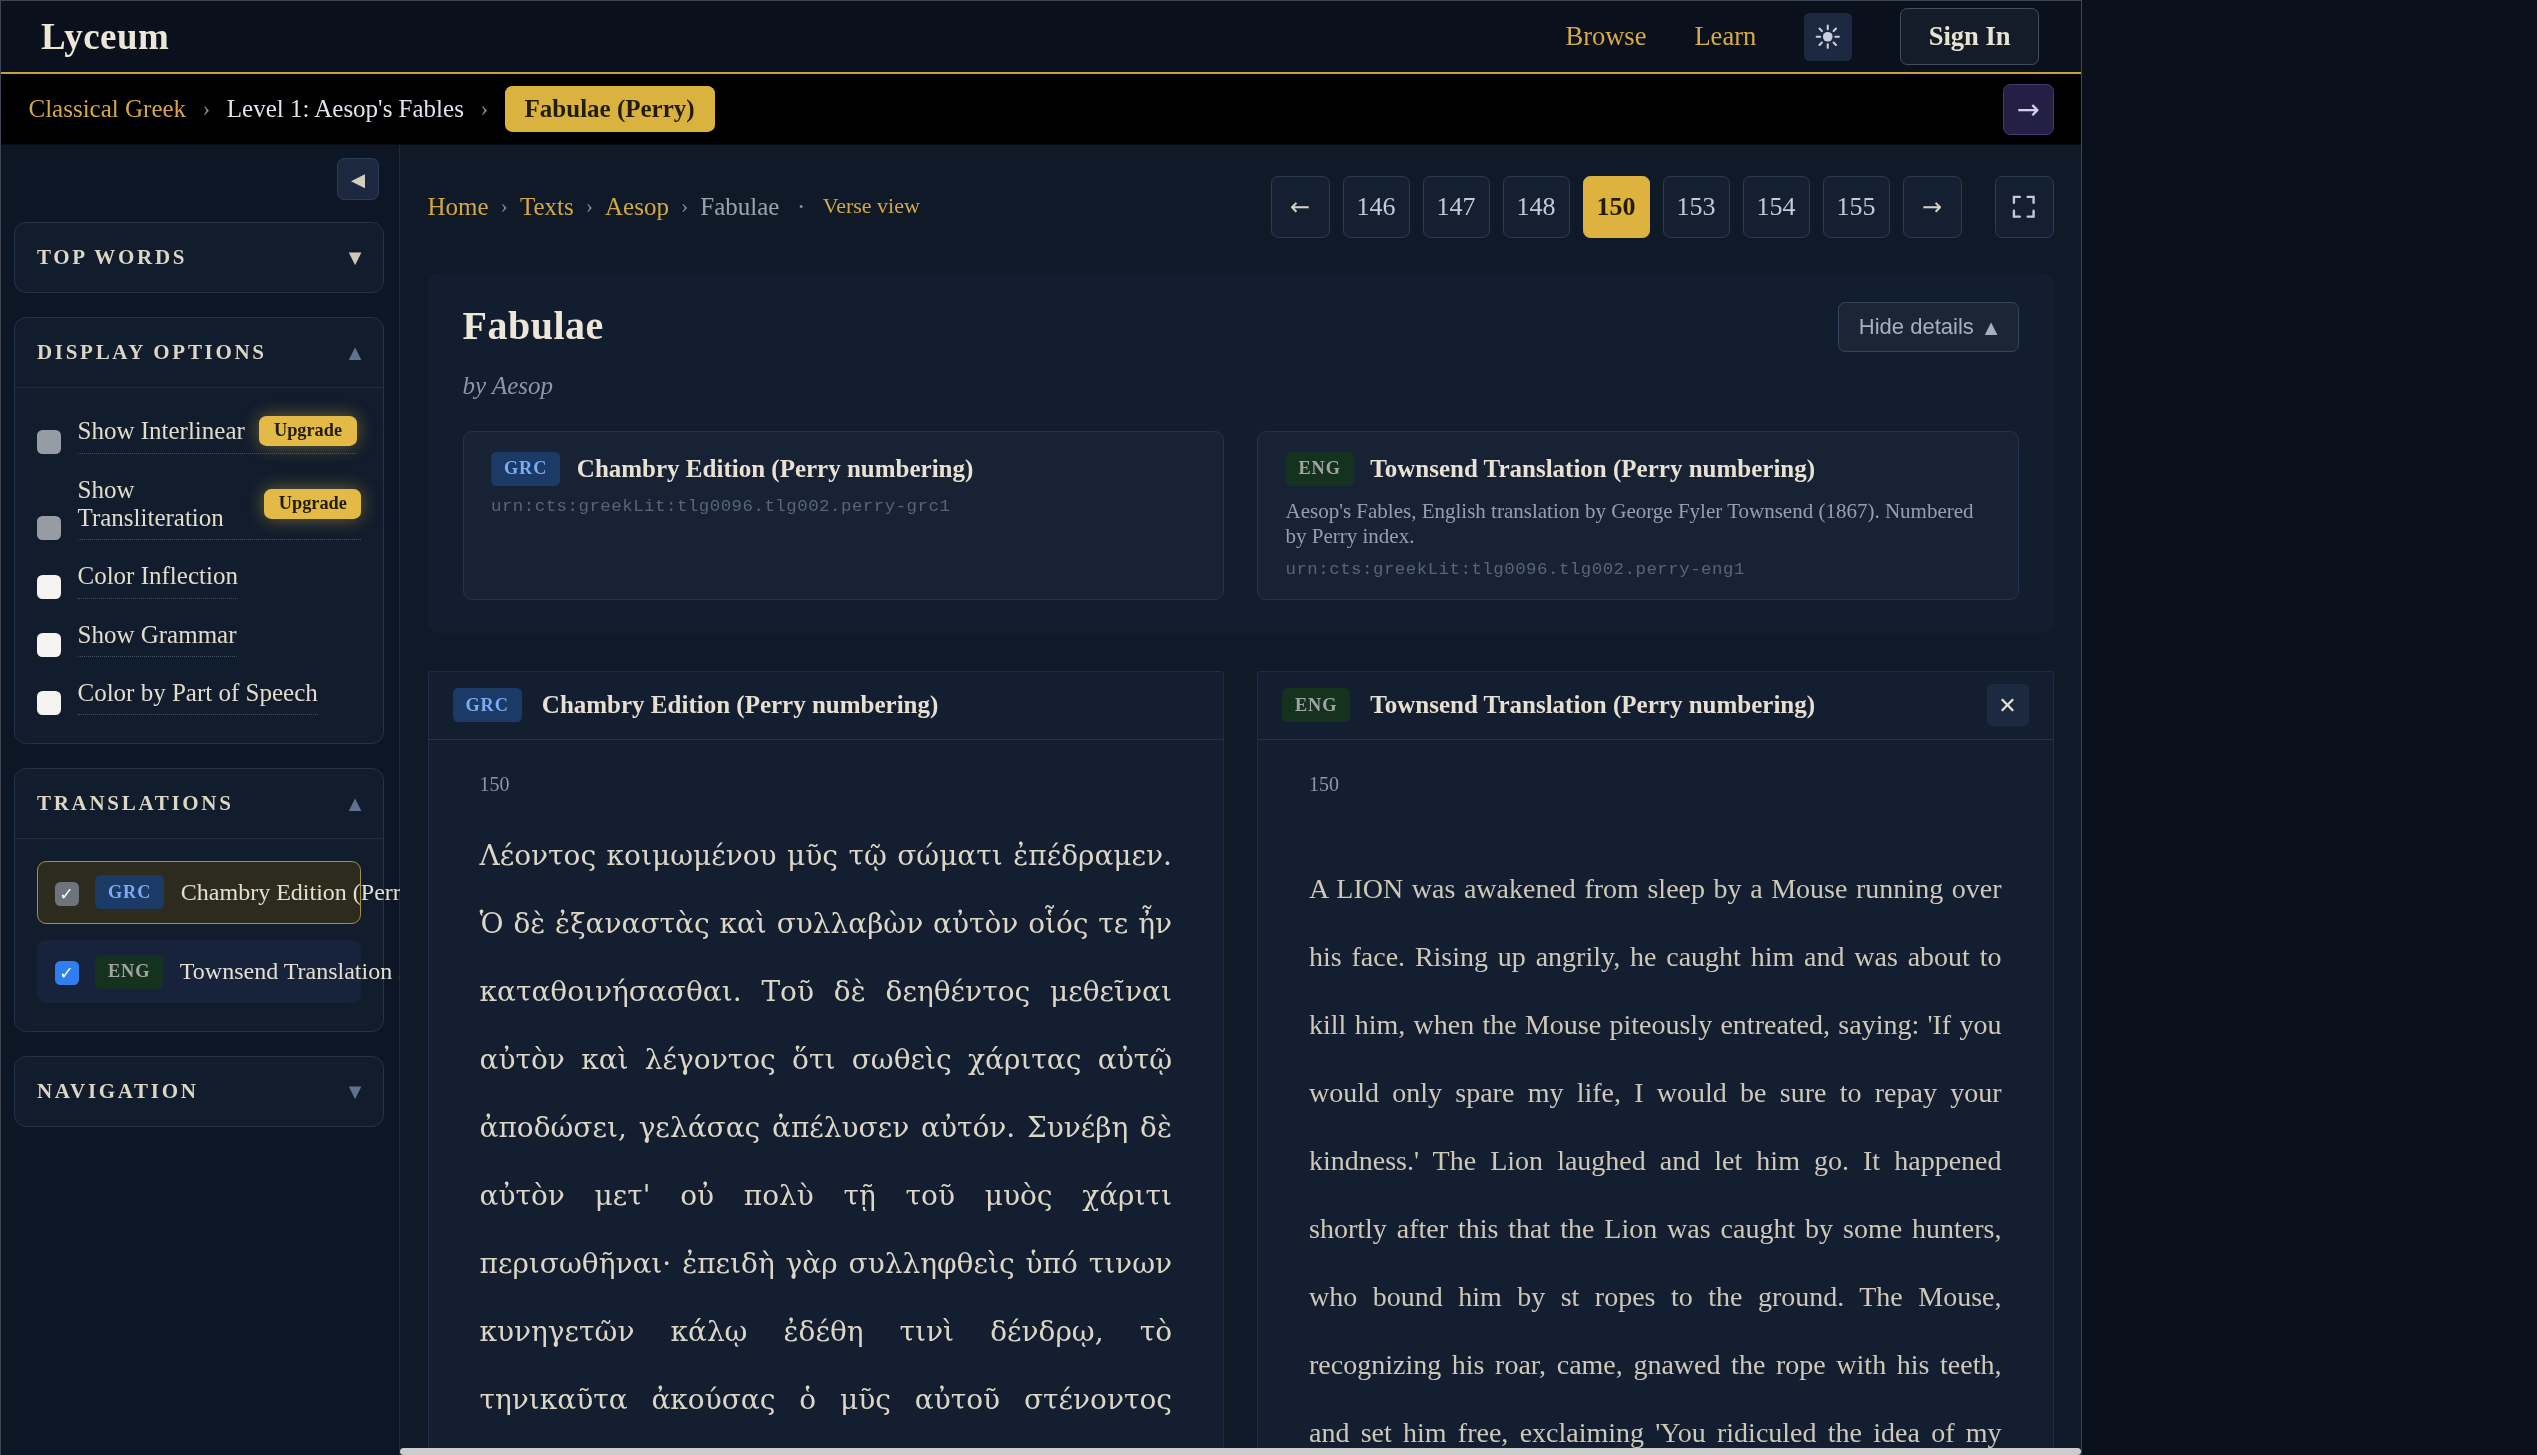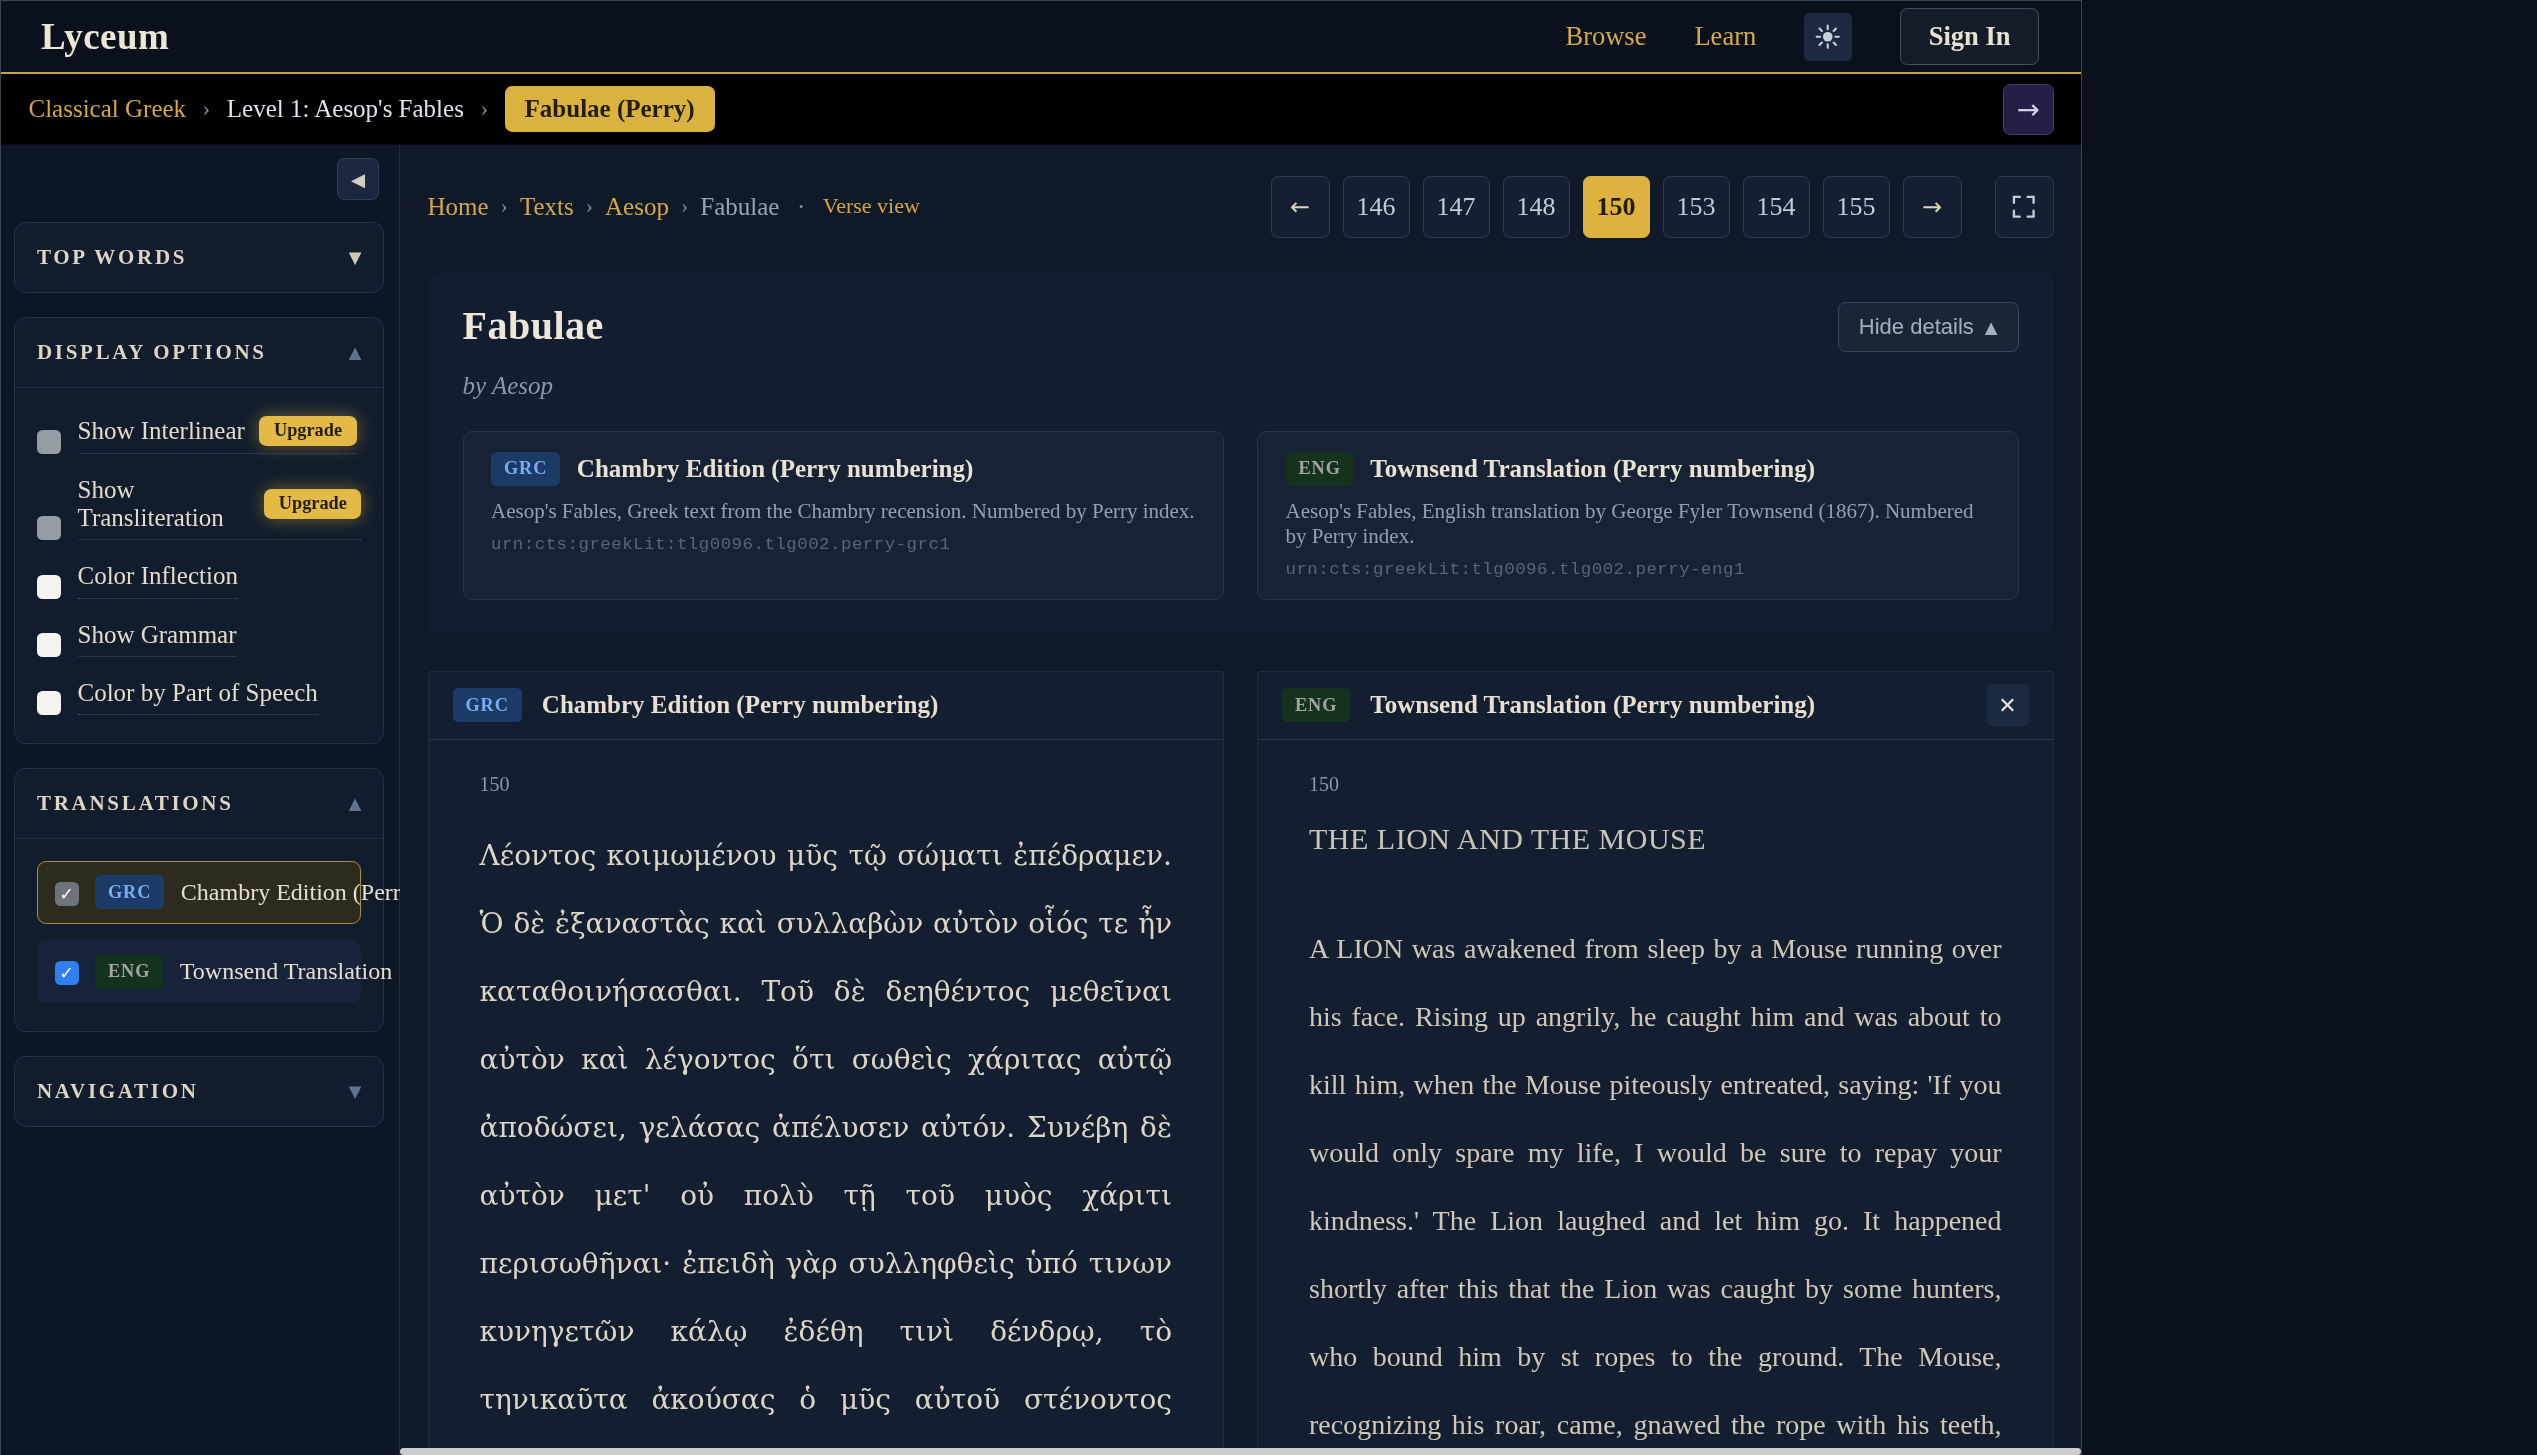--- a/index.html
+++ b/index.html
@@ -324,21 +324,20 @@
           </button>
         </div>
         <div class="byline">by Aesop</div>
 
         <div class="cards">
           <div class="info-card">
             <div class="info-card-head">
               <span class="lang-badge grc">GRC</span>
               <span class="info-card-title">Chambry Edition (Perry numbering)</span>
             </div>
-            <div class="info-card-desc">Aesop's Fables, Greek text from the Chambry recension. Numbered by Perry index.</div>
             <div class="info-card-urn">urn:cts:greekLit:tlg0096.tlg002.perry-grc1</div>
           </div>
           <div class="info-card">
             <div class="info-card-head">
               <span class="lang-badge eng">ENG</span>
               <span class="info-card-title">Townsend Translation (Perry numbering)</span>
             </div>
             <div class="info-card-desc">Aesop's Fables, English translation by George Fyler Townsend (1867). Numbered by Perry index.</div>
             <div class="info-card-urn">urn:cts:greekLit:tlg0096.tlg002.perry-eng1</div>
           </div>
@@ -361,21 +360,20 @@
         <section class="text-panel">
           <div class="panel-header">
             <span class="lang-badge eng">ENG</span>
             <span class="panel-title">Townsend Translation (Perry numbering)</span>
             <button class="panel-close">
               <span>✕</span>
             </button>
           </div>
           <div class="panel-body">
             <div class="verse-num">150</div>
-            <h3 class="fable-title">THE LION AND THE MOUSE</h3>
             <p class="eng-text">A LION was awakened from sleep by a Mouse running over his face. Rising up angrily, he caught him and was about to kill him, when the Mouse piteously entreated, saying: 'If you would only spare my life, I would be sure to repay your kindness.' The Lion laughed and let him go. It happened shortly after this that the Lion was caught by some hunters, who bound him by st ropes to the ground. The Mouse, recognizing his roar, came, gnawed the rope with his teeth, and set him free, exclaiming 'You ridiculed the idea of my ever being able to help you, expecting to receive from me any repayment of your favor; I now you know that it is possible for even a Mouse to con benefits on a Lion.'</p>
           </div>
         </section>
 
       </div>
 
       <div class="hscrollbar"></div>
     </main>
   </div>
 </div>

